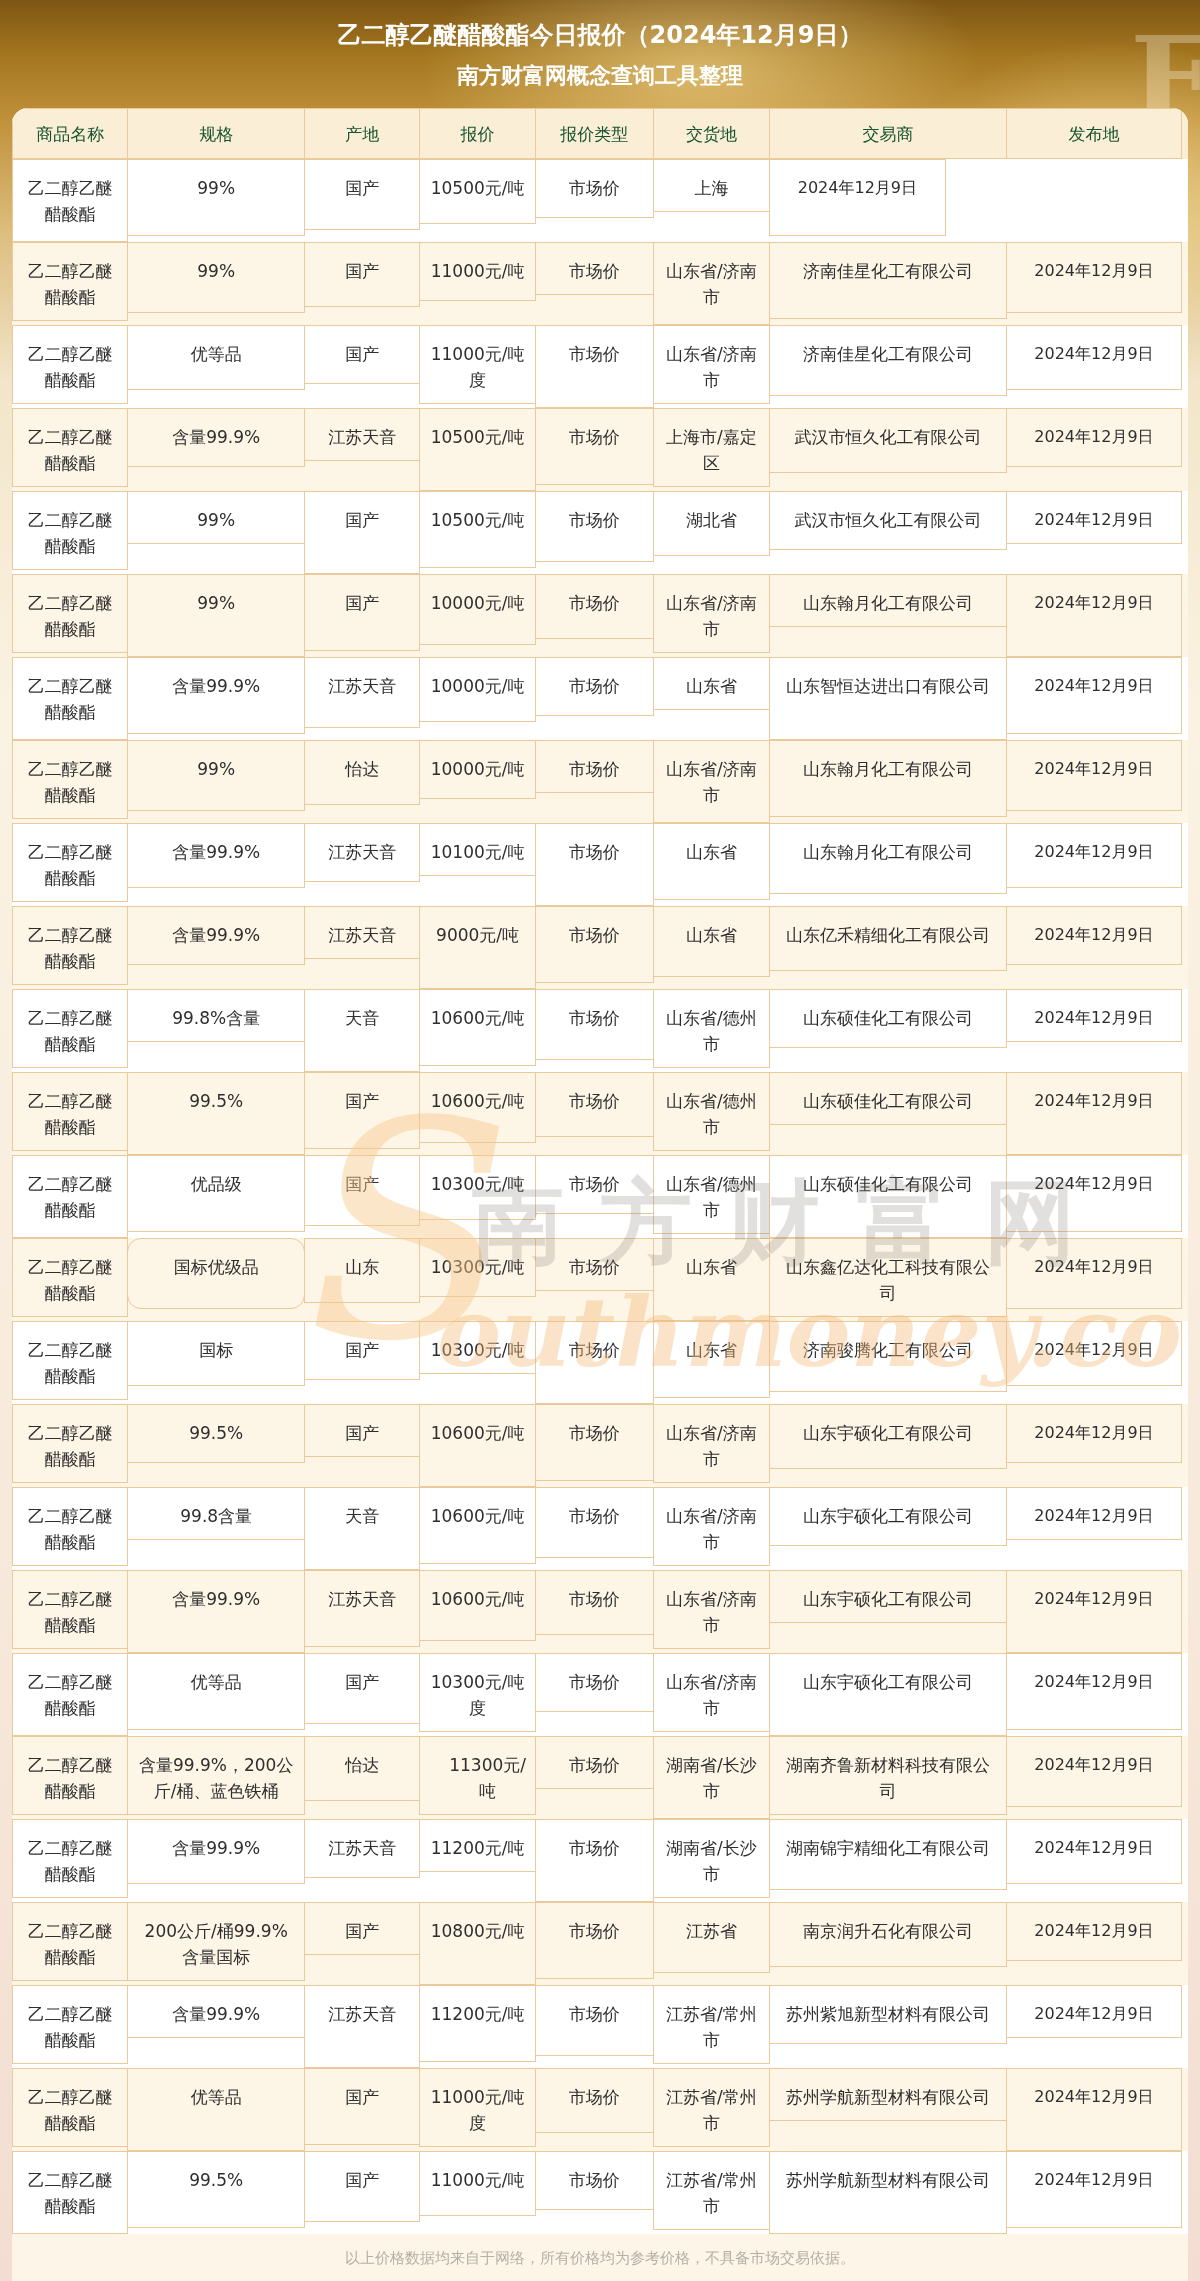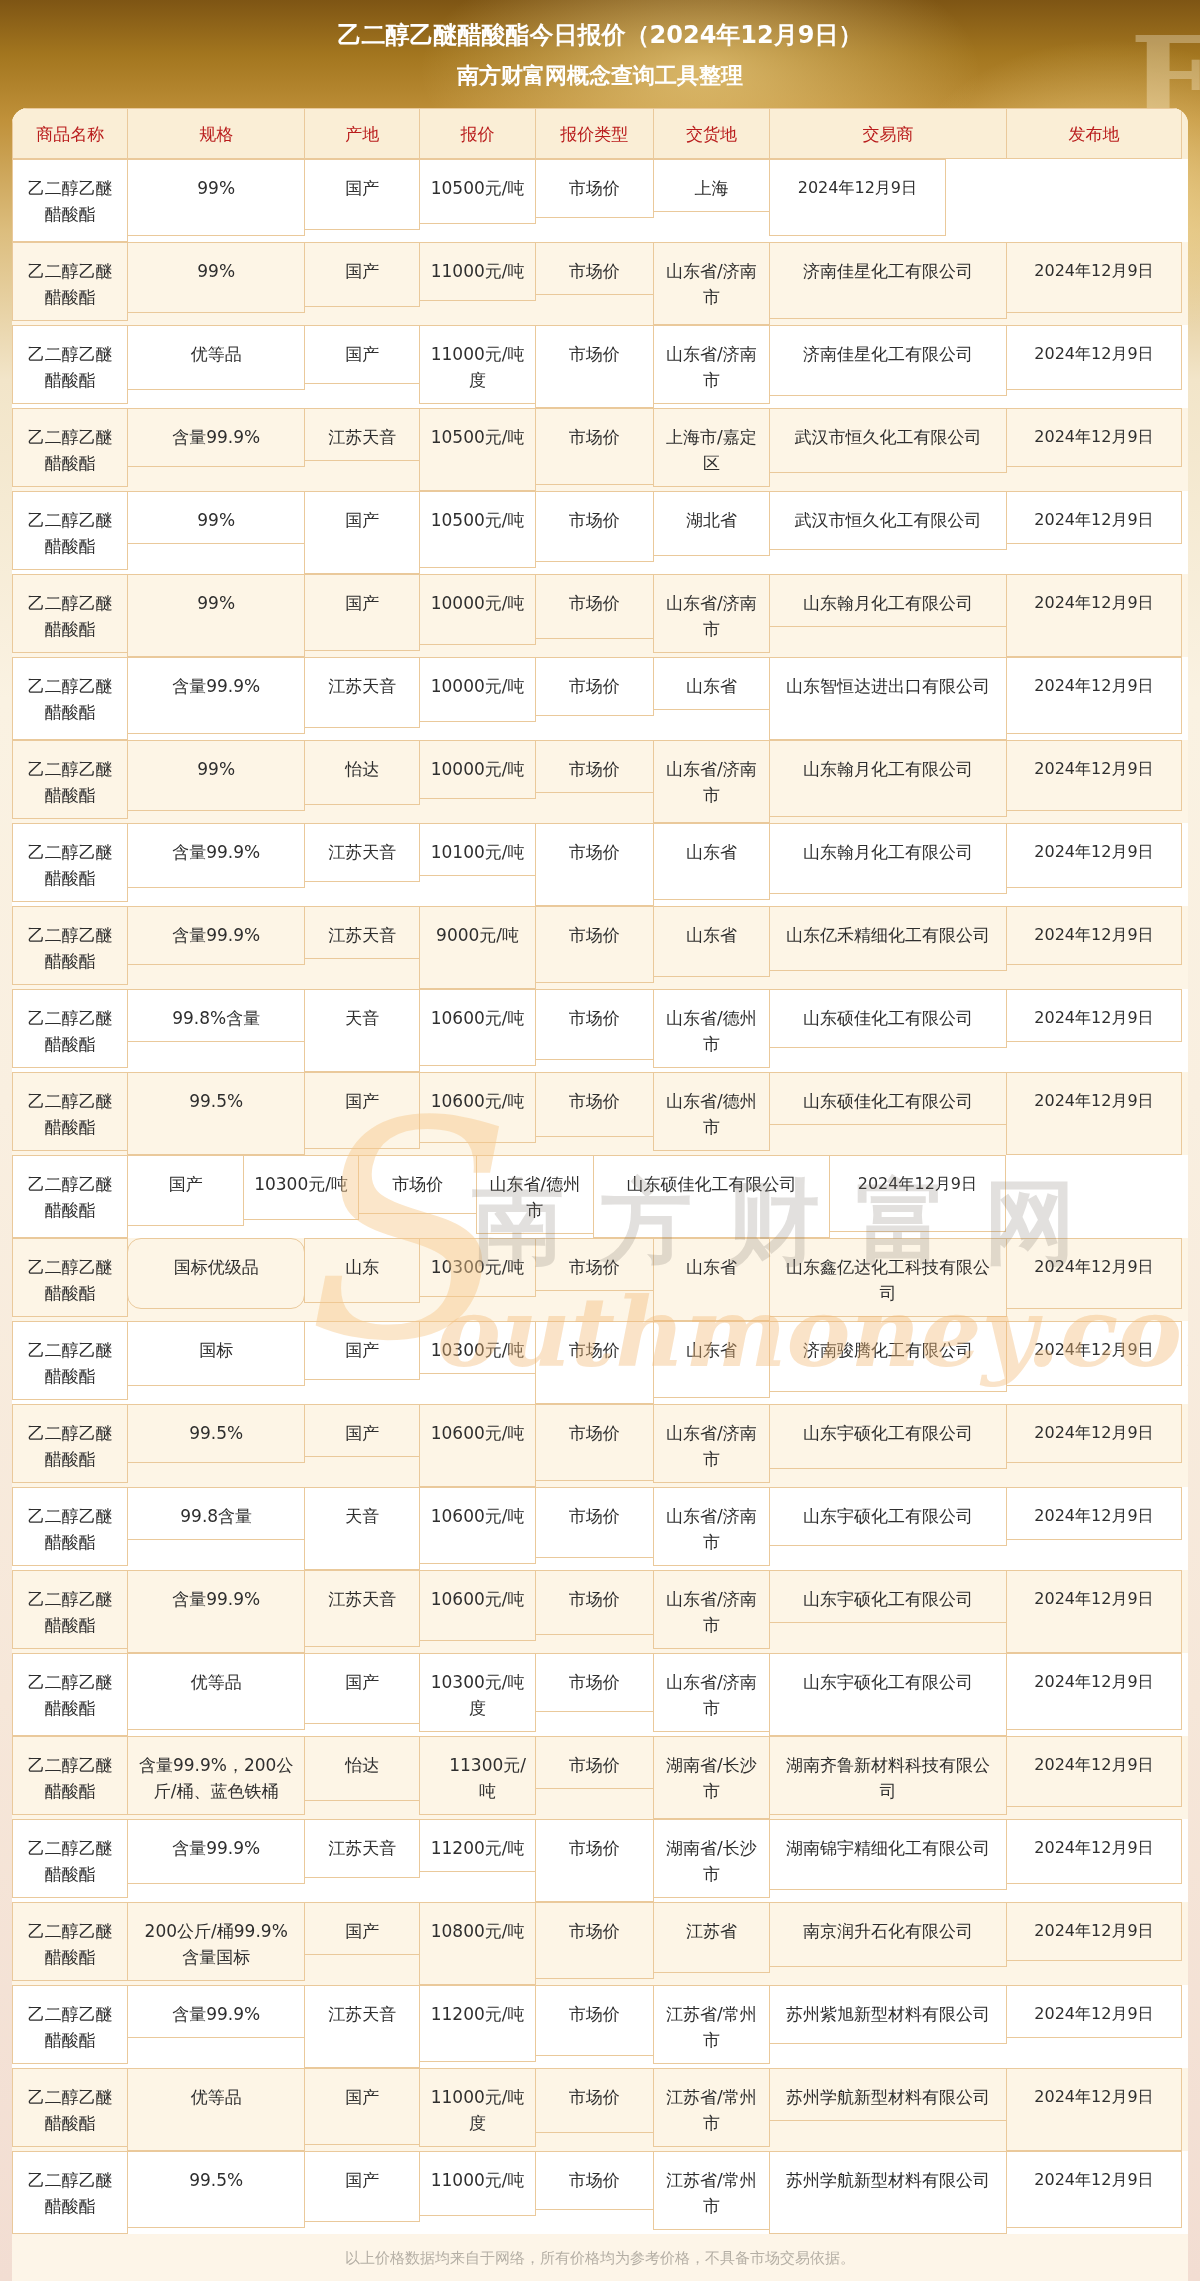--- a/index.html
+++ b/index.html
@@ -49,21 +49,21 @@
     display:flex; justify-content:center; align-items:flex-start;
     text-align:center;
     padding:15px 8px 10px;
     font-size:17px; line-height:26px; color:#2e2e2e;
     background:inherit;
     word-break:break-all;
   }
   .cell:first-child{margin-left:0;}
   .hcell{
     align-items:center; padding:4px 6px; min-height:51px;
-    font-size:17px; color:#b91c1c; background:inherit; font-weight:normal;
+    font-size:17px; color:#14532d; background:inherit; font-weight:normal;
   }
   .c0{flex:0 0 9.9%;}
   .c1{flex:0 0 15.1%;}
   .c2{flex:0 0 9.9%;}
   .c3{flex:0 0 9.9%;}
   .c4{flex:0 0 10.1%;}
   .c5{flex:0 0 10.0%;}
   .c6{flex:0 0 20.2%;}
   .c7{flex:0 0 15.0%;}
   .row .c7{white-space:nowrap; font-size:16px;}
@@ -235,20 +235,21 @@
           <div class="cell c1" style="min-height: 83px;">99.5%</div>
           <div class="cell c2" style="min-height: 77px;">国产</div>
           <div class="cell c3" style="min-height: 71px;">10600元/吨</div>
           <div class="cell c4" style="min-height: 65px;">市场价</div>
           <div class="cell c5" style="min-height: 59px;">山东省/德州市</div>
           <div class="cell c6" style="min-height: 53px;">山东硕佳化工有限公司</div>
           <div class="cell c7" style="min-height: 83px;">2024年12月9日</div>
         </div>
         <div class="row even">
           <div class="cell c0" style="min-height: 83px;">乙二醇乙醚醋酸酯</div>
+          <div class="cell c1" style="min-height: 77px;">优品级</div>
           <div class="cell c2" style="min-height: 71px;">国产</div>
           <div class="cell c3" style="min-height: 65px;">10300元/吨</div>
           <div class="cell c4" style="min-height: 59px;">市场价</div>
           <div class="cell c5" style="min-height: 53px;">山东省/德州市</div>
           <div class="cell c6" style="min-height: 83px;">山东硕佳化工有限公司</div>
           <div class="cell c7" style="min-height: 77px;">2024年12月9日</div>
         </div>
         <div class="row odd">
           <div class="cell c0" style="min-height: 77px;">乙二醇乙醚醋酸酯</div>
           <div class="cell c1" style="min-height: 71px; border-radius: 14px;">国标优级品</div>

